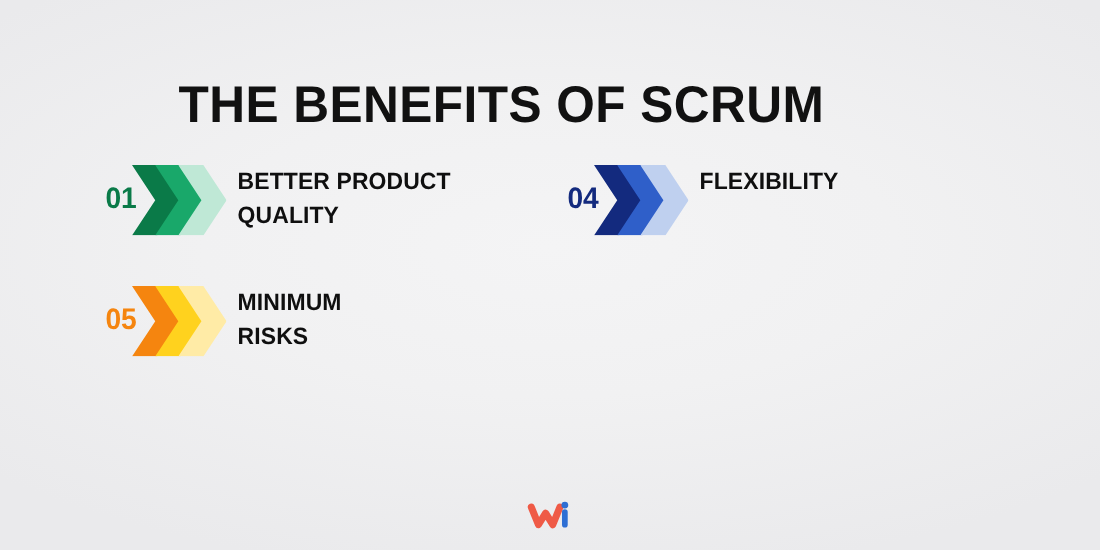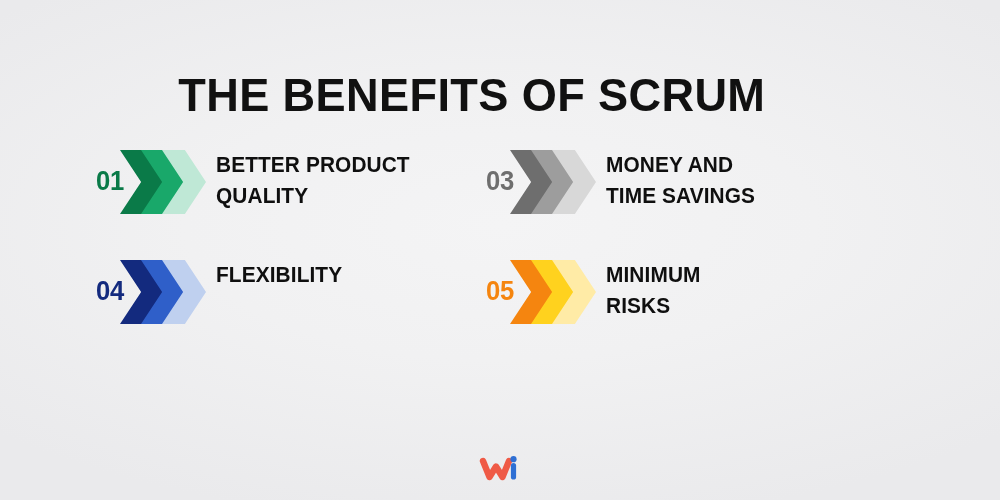--- a/index.html
+++ b/index.html
@@ -20,21 +20,21 @@
     height: 500px;
     background:
       radial-gradient(ellipse 70% 60% at 50% 45%, #f4f4f5 0%, #f1f1f2 45%, #eaeaec 100%);
     overflow: hidden;
   }
 
   
   .title-wrap {
     position: absolute;
     top: 40px;
-    left: 16px;
+    left: 0;
     width: 912px;
     text-align: center;
   }
   .title {
     display: inline-block;
     font-family: "Liberation Sans", sans-serif;
     font-weight: 700;
     font-size: 47px;
     line-height: 1;
     letter-spacing: 0.4px;
@@ -46,20 +46,21 @@
 
   
   .items-grid {
     position: absolute;
     top: 140px;
     left: 96px;
     width: 840px;
     display: grid;
     grid-template-columns: 390px 420px;
     grid-template-rows: 110px 110px 110px;
+    column-gap: 30px;
   }
 
   .benefit-item {
     position: relative;
     height: 110px;
     display: flex;
     align-items: flex-start;
   }
 
   
@@ -149,34 +150,20 @@
           <span class="num" style="color: rgb(10, 122, 72);">01</span>
         </div>
         <div class="label">
           <span class="ln">BETTER PRODUCT</span>
           <span class="ln">QUALITY</span>
         </div>
       </div>
       <div class="benefit-item">
         <div class="badge">
           <div class="chev-stack">
-            <div class="chev c1" style="background: rgb(110, 110, 110);"></div>
-            <div class="chev c2" style="background: rgb(157, 157, 157);"></div>
-            <div class="chev c3" style="background: rgb(216, 216, 216);"></div>
-          </div>
-          <span class="num" style="color: rgb(110, 110, 110);">03</span>
-        </div>
-        <div class="label">
-          <span class="ln">MONEY AND</span>
-          <span class="ln">TIME SAVINGS</span>
-        </div>
-      </div>
-      <div class="benefit-item">
-        <div class="badge">
-          <div class="chev-stack">
             <div class="chev c1" style="background: rgb(19, 42, 126);"></div>
             <div class="chev c2" style="background: rgb(47, 95, 201);"></div>
             <div class="chev c3" style="background: rgb(191, 208, 239);"></div>
           </div>
           <span class="num" style="color: rgb(19, 42, 126);">04</span>
         </div>
         <div class="label">
           <span class="ln">FLEXIBILITY</span>
         </div>
       </div>

